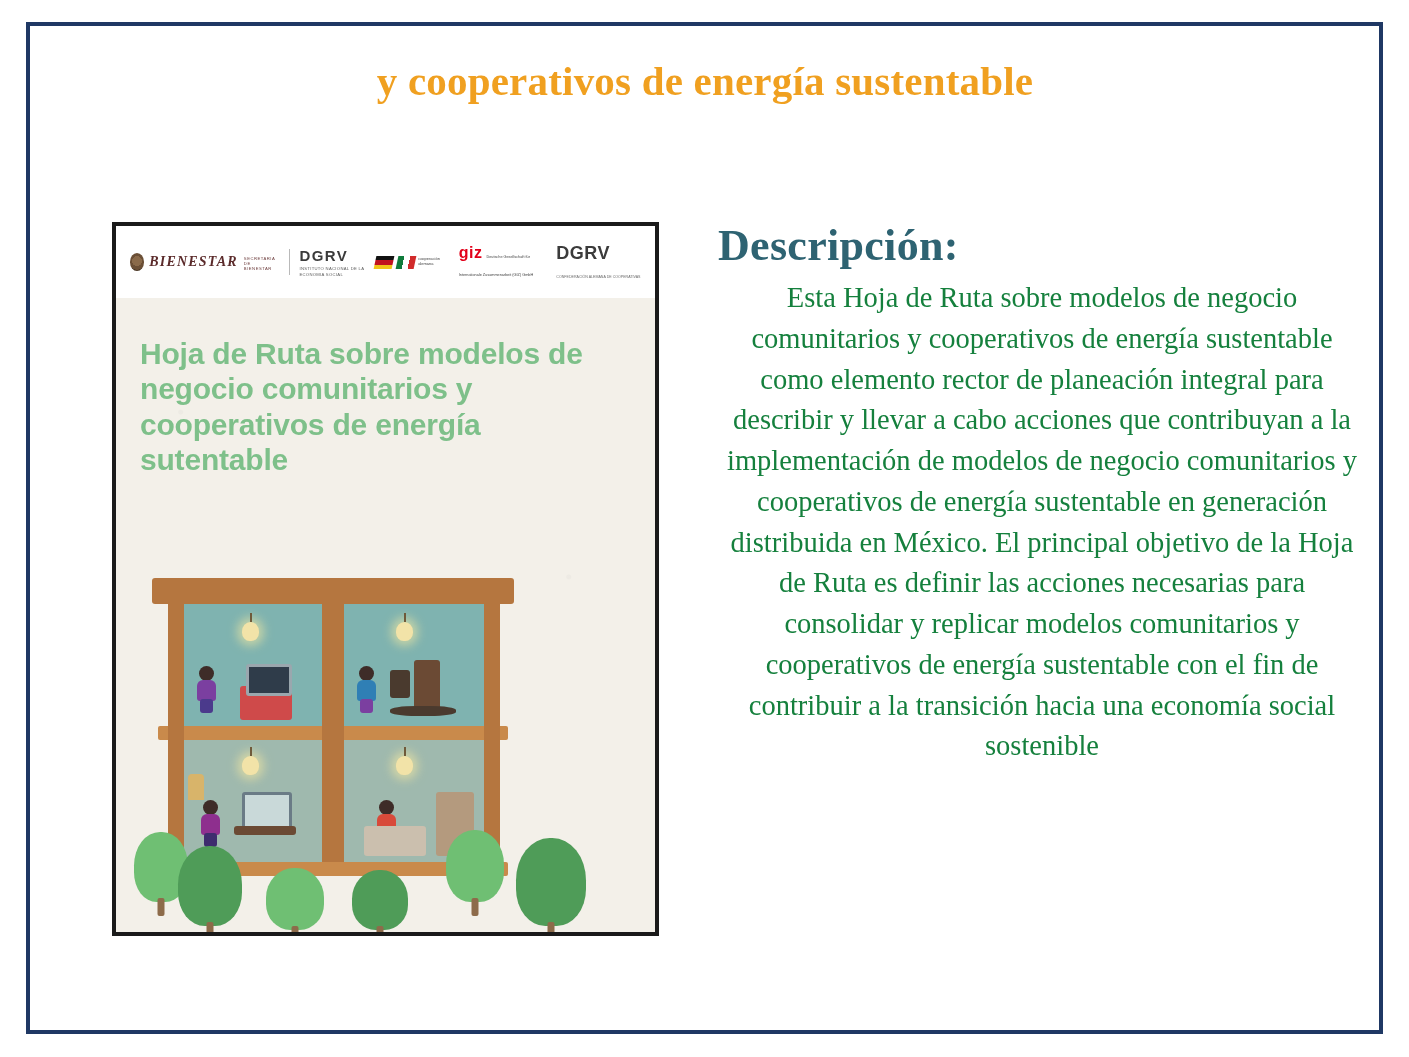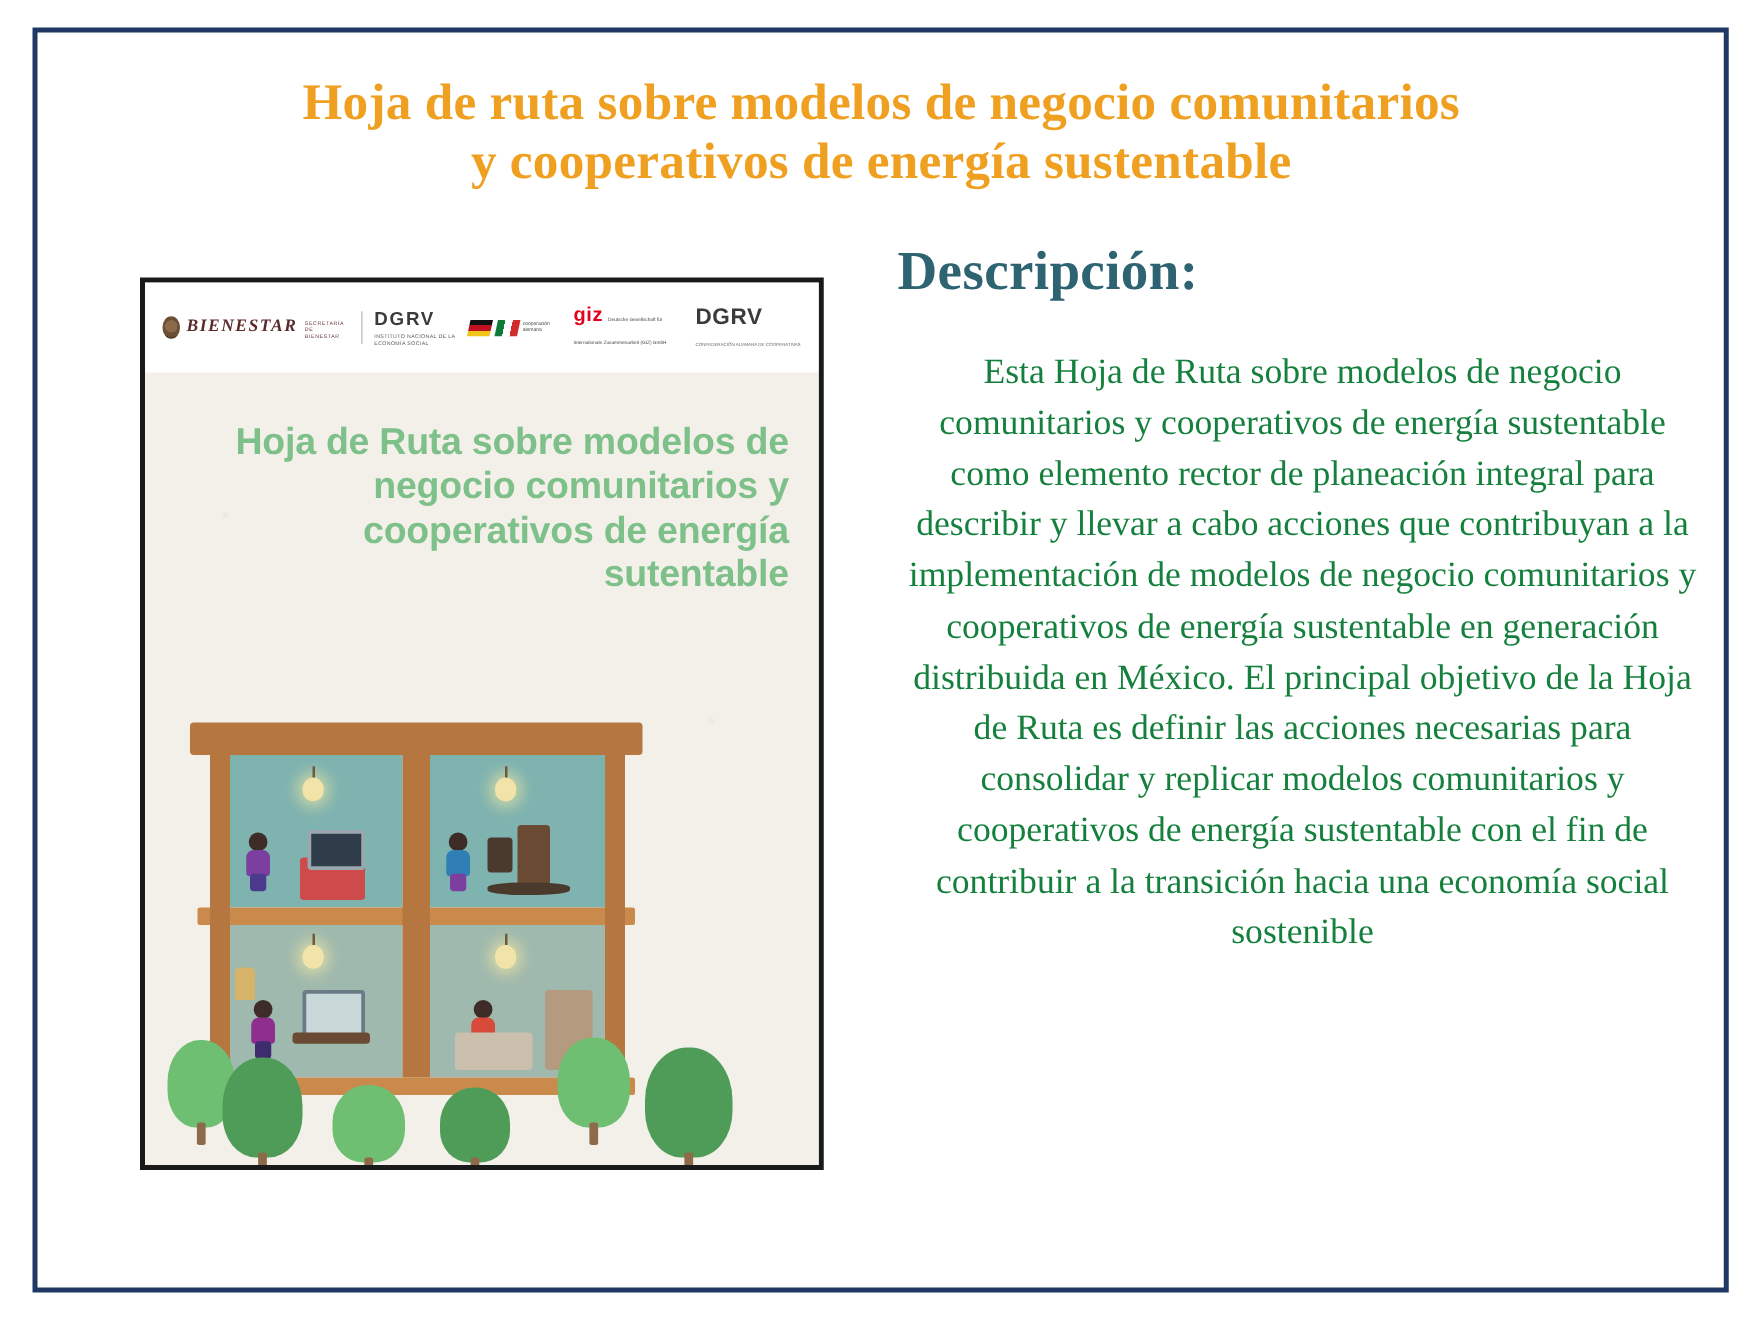--- a/index.html
+++ b/index.html
@@ -189,21 +189,21 @@
     inset: 0;
     background:
       radial-gradient(circle at 12% 18%, rgba(0,0,0,0.025) 0 2px, transparent 3px),
       radial-gradient(circle at 63% 9%, rgba(0,0,0,0.02) 0 2px, transparent 3px),
       radial-gradient(circle at 84% 44%, rgba(0,0,0,0.022) 0 2px, transparent 3px),
       radial-gradient(circle at 30% 70%, rgba(0,0,0,0.02) 0 2px, transparent 3px);
   }
   .cover-title {
     position: relative;
     margin: 38px 24px 0 24px;
-    text-align: right;
+    text-align: left;
     color: #7ec08a;
     font-family: "Liberation Sans", sans-serif;
     font-weight: bold;
     font-size: 30px;
     line-height: 1.18;
     letter-spacing: -0.2px;
   }
 
   
   .illus {
@@ -311,21 +311,21 @@
     top: 33px; left: 4px;
     width: 13px; height: 14px;
     background: #4b3a8c;
     border-radius: 3px;
   }
   .furn { position: absolute; border-radius: 3px; }
 
   .desc-title {
     position: absolute;
     left: 718px;
-    top: 191px;
+    top: 220px;
     color: #2e6372;
     font-family: "Liberation Serif", serif;
     font-weight: bold;
     font-size: 44px;
     letter-spacing: 0.3px;
   }
   .desc-body {
     position: absolute;
     left: 718px;
     top: 278px;
@@ -339,21 +339,20 @@
   }
 </style>
 </head>
 <body>
 
 <div class="page">
 
   <div class="page-border"></div>
 
   <div class="title">
-    <span>Hoja de ruta sobre modelos de negocio comunitarios</span>
     <span class="line2">y cooperativos de energía sustentable</span>
   </div>
 
   <div class="cover-wrap">
 
     <div class="cover-logos">
 
       <div class="logo-row-item">
         <span class="eagle"></span>
         <span class="txt logo-bienestar">

